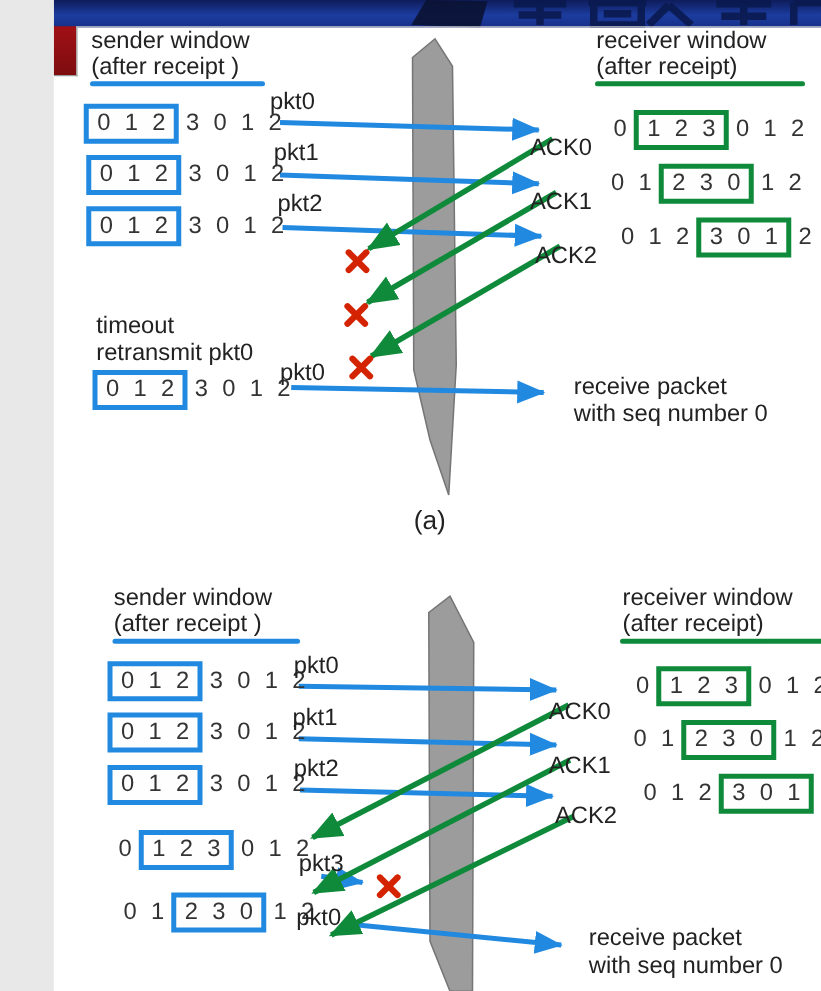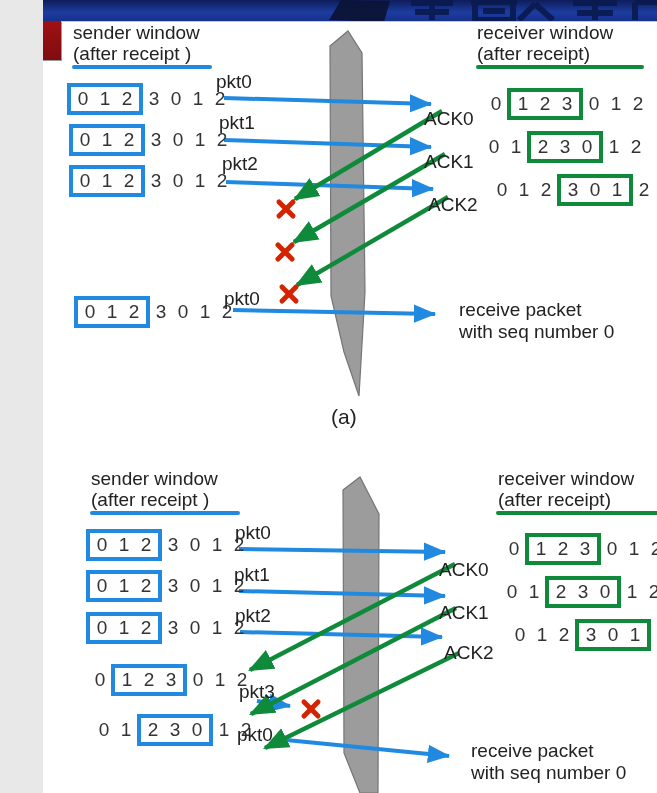--- a/index.html
+++ b/index.html
@@ -206,20 +206,21 @@
     </div>
 
   <span class="lbl" style="left:173px;top:72px;">pkt0</span>
   <span class="lbl" style="left:176px;top:113px;">pkt1</span>
   <span class="lbl" style="left:179px;top:154px;">pkt2</span>
   <span class="lbl" style="left:181px;top:289px;">pkt0</span>
   <span class="lbl" style="left:381px;top:109px;">ACK0</span>
   <span class="lbl" style="left:381px;top:152px;">ACK1</span>
   <span class="lbl" style="left:385px;top:195px;">ACK2</span>
 
+  <div class="note" style="left:34px;top:250px;"><span>timeout</span><br><span>retransmit pkt0</span></div>
   <div class="note" style="left:416px;top:299px;"><span>receive packet</span><br><span>with seq number 0</span></div>
 
   <span class="caption" style="left:288px;top:405px;">(a)</span>
 
   <div class="hdr" style="left:48px;top:468px;"><span>sender window</span><br><span>(after receipt )</span></div>
   <div class="uline blue" style="left:47px;top:511px;width:150px;"></div>
 
   <div class="hdr" style="left:455px;top:468px;"><span>receiver window</span><br><span>(after receipt)</span></div>
   <div class="uline green" style="left:453px;top:511px;width:168px;"></div>
 

